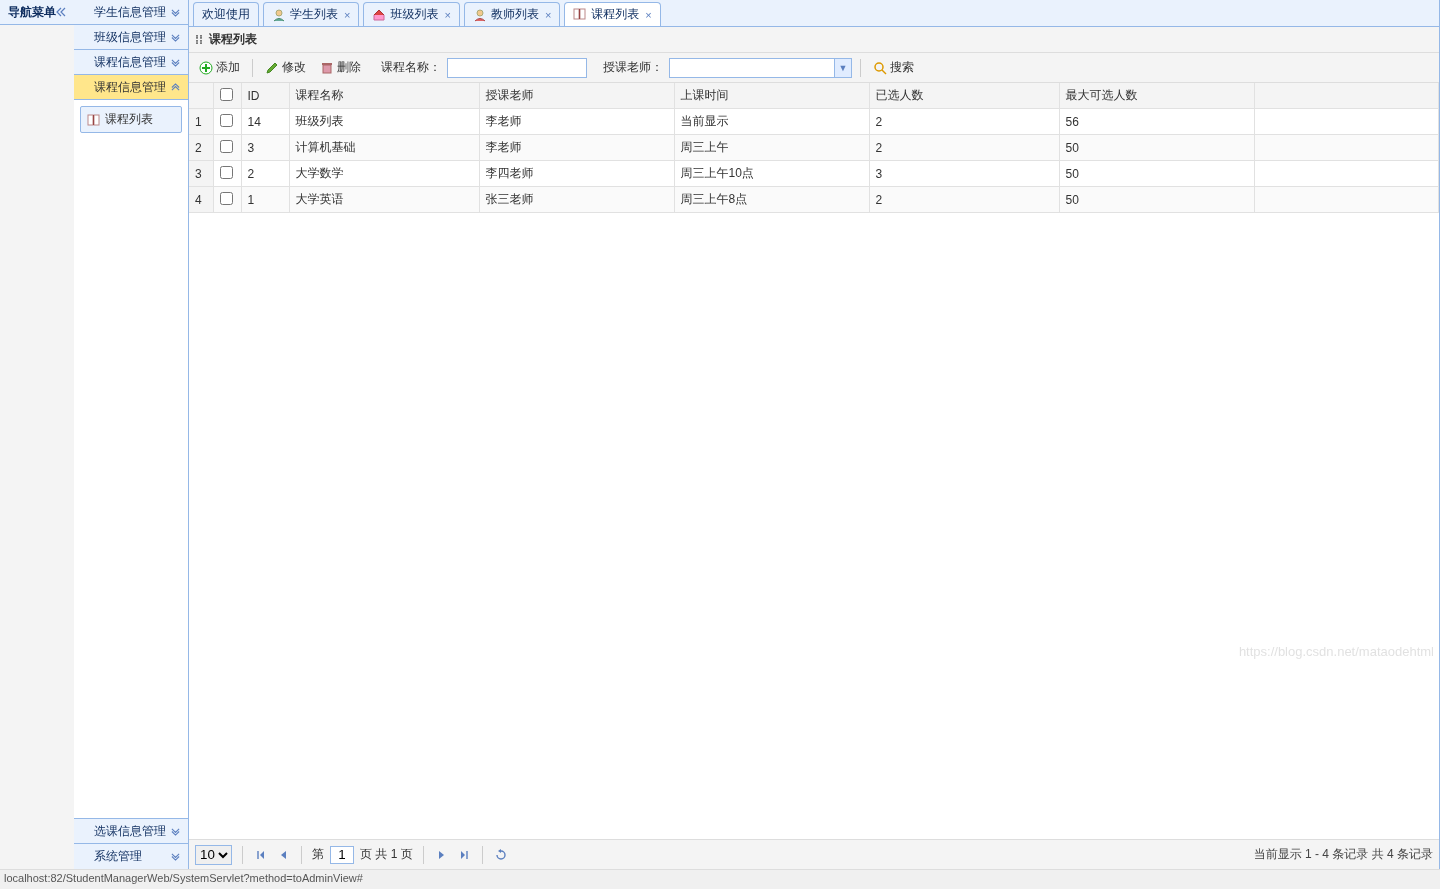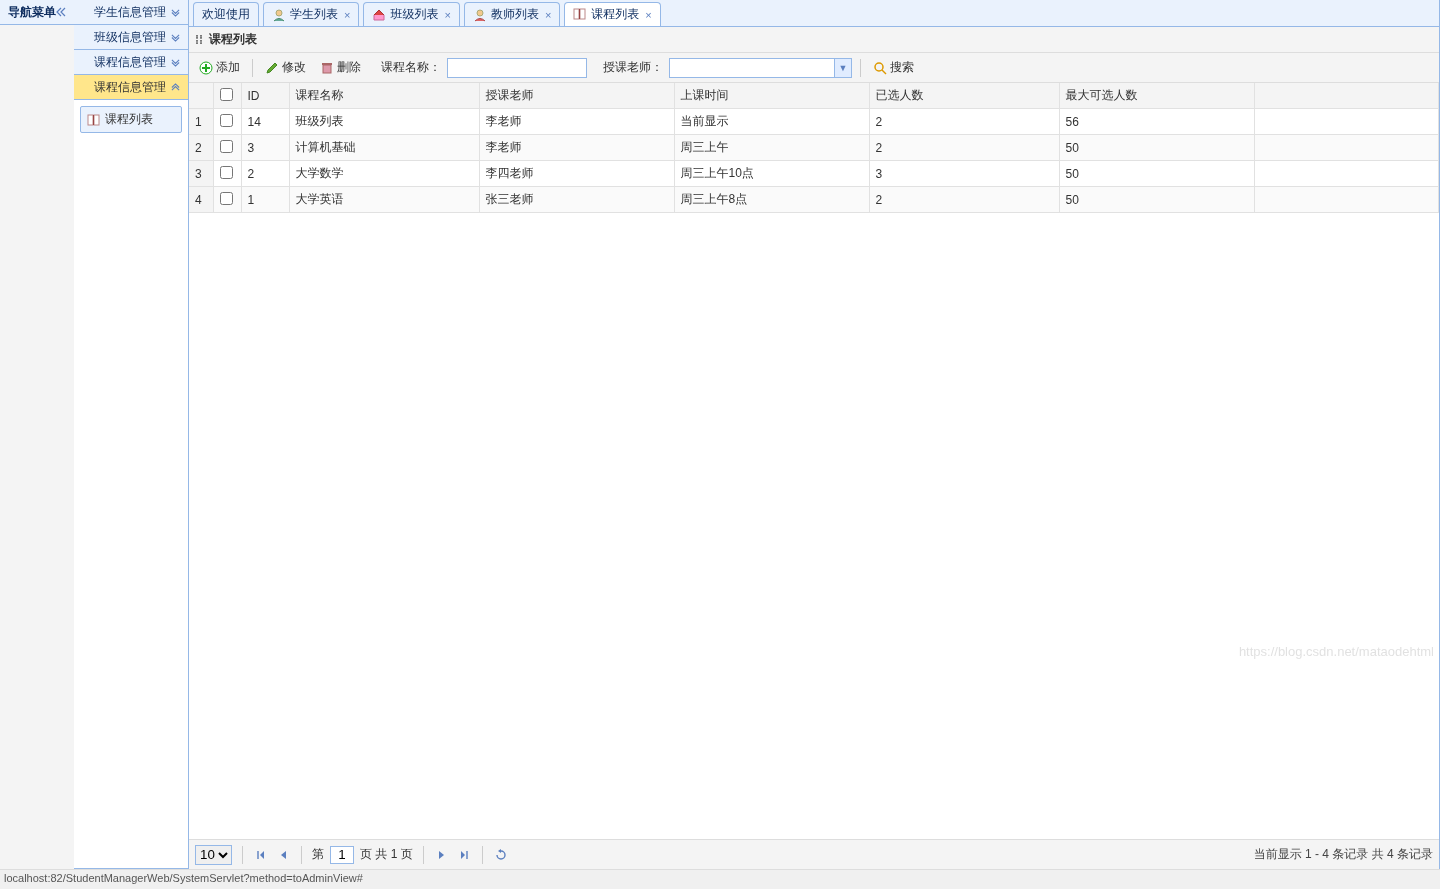--- a/index.html
+++ b/index.html
@@ -141,20 +141,38 @@
         <div class="acc-body">
           <div class="tree-node">
             <span class="tree-icon">
               <svg width="14" height="12" viewBox="0 0 14 12">
                   <rect x="1" y="1" width="5" height="10" fill="#fff" stroke="#b88"></rect>
                   <rect x="7" y="1" width="5" height="10" fill="#fff" stroke="#b88"></rect>
                   <line x1="6.5" y1="1" x2="6.5" y2="11" stroke="#944"></line>
                 </svg>
             </span>
             <span>课程列表</span>
+          </div>
+        </div>
+        <div class="acc-bottom">
+          <div class="acc-item">
+            <span>选课信息管理</span>
+            <span class="chev">
+                <svg width="9" height="9" viewBox="0 0 10 10">
+                  <path d="M1 2 L5 6 L9 2 M1 5 L5 9 L9 5" stroke="#5b7fbf" stroke-width="1.2" fill="none"></path>
+                </svg>
+              </span>
+          </div>
+          <div class="acc-item" style="border-bottom:none;">
+            <span>系统管理</span>
+            <span class="chev">
+                <svg width="9" height="9" viewBox="0 0 10 10">
+                  <path d="M1 2 L5 6 L9 2 M1 5 L5 9 L9 5" stroke="#5b7fbf" stroke-width="1.2" fill="none"></path>
+                </svg>
+              </span>
           </div>
         </div>
       </div>
     </div>
 
     <div class="main">
 
       <div class="tabs">
         <div class="tab">
           <span>欢迎使用</span>

